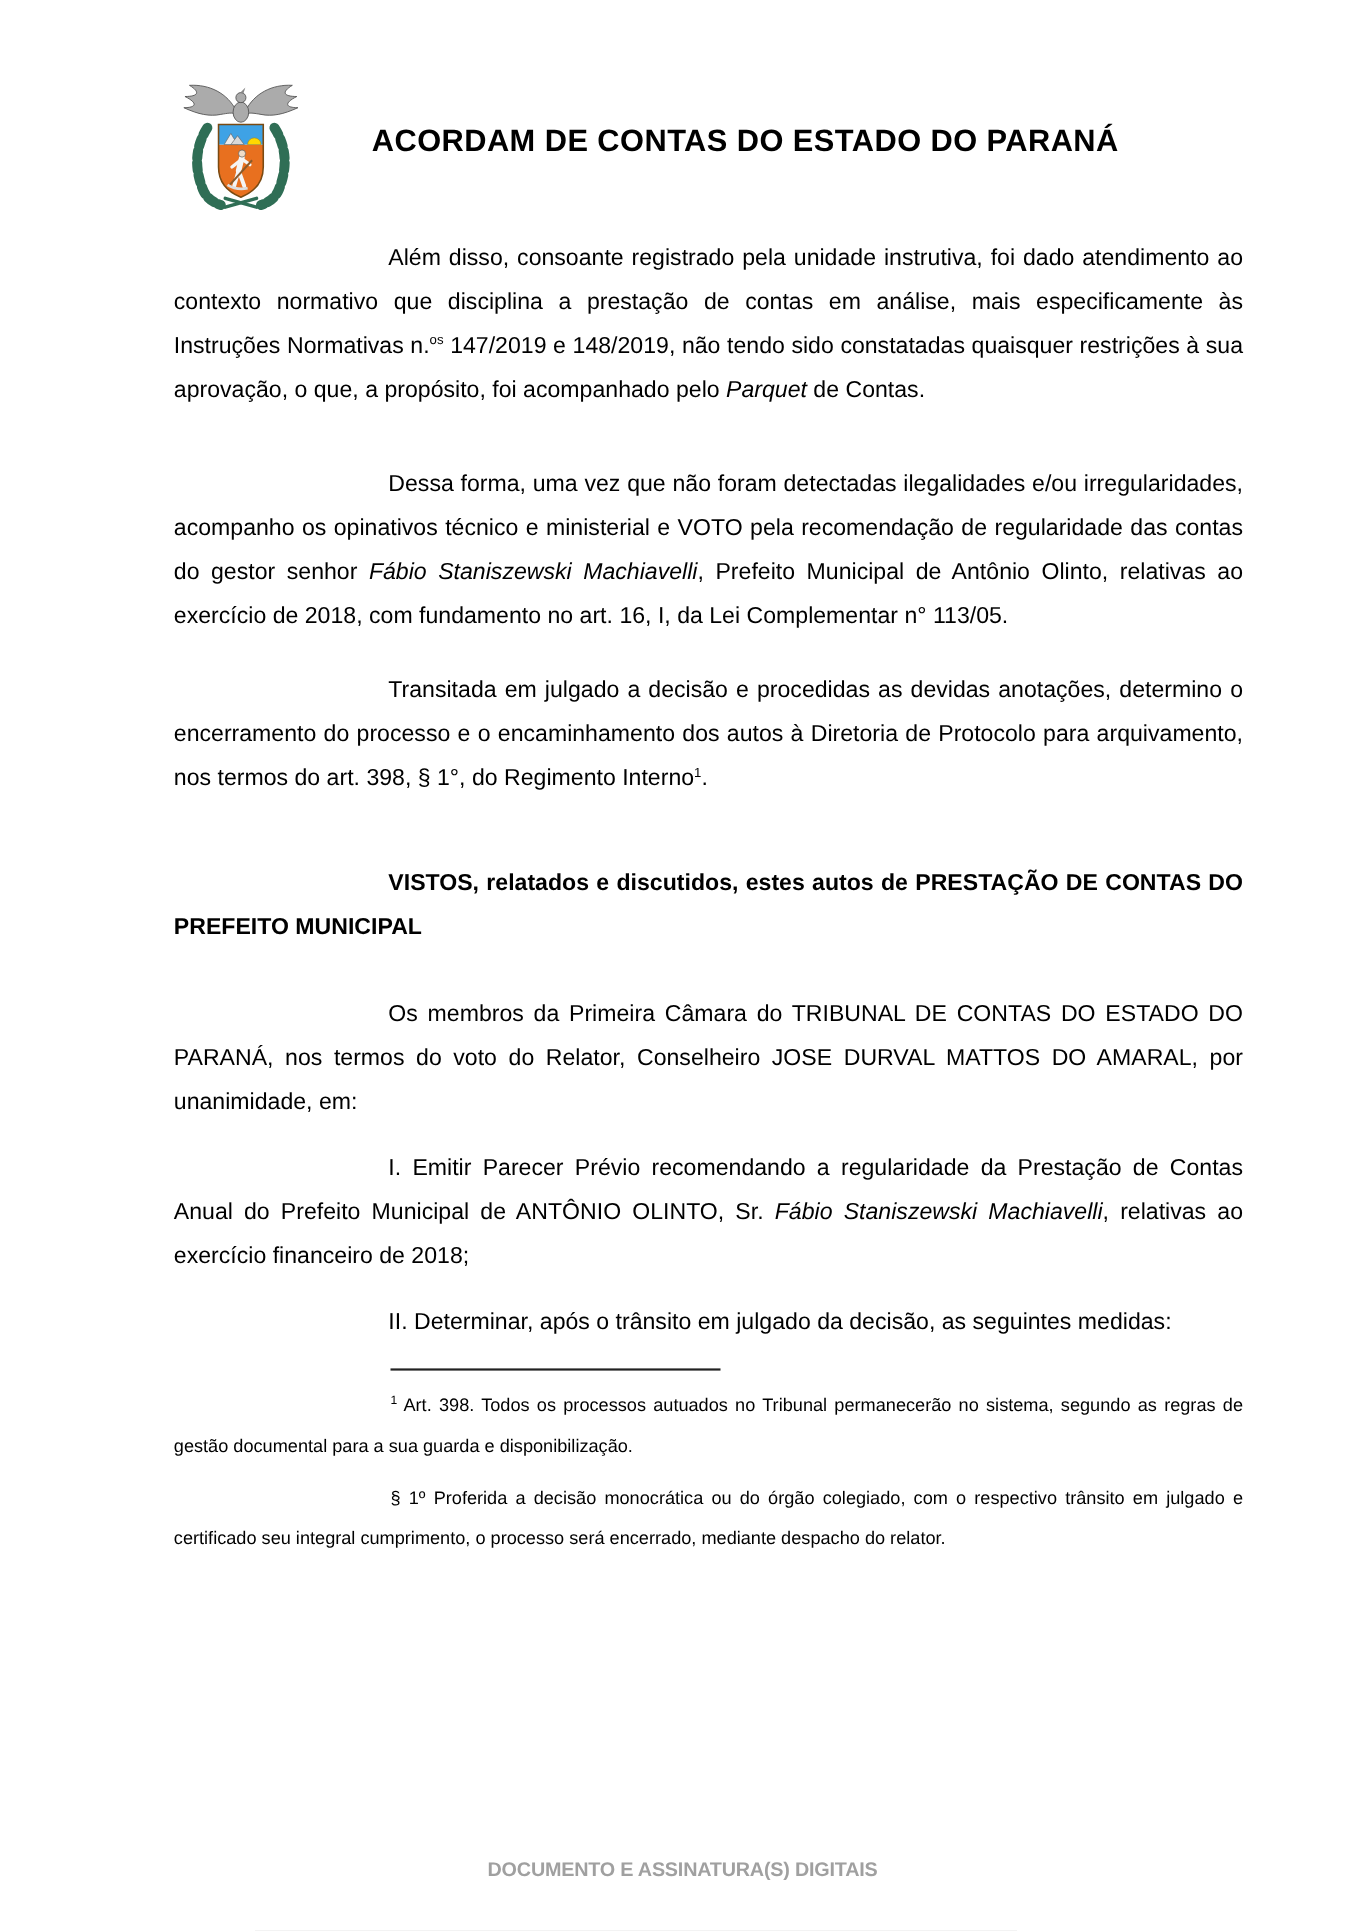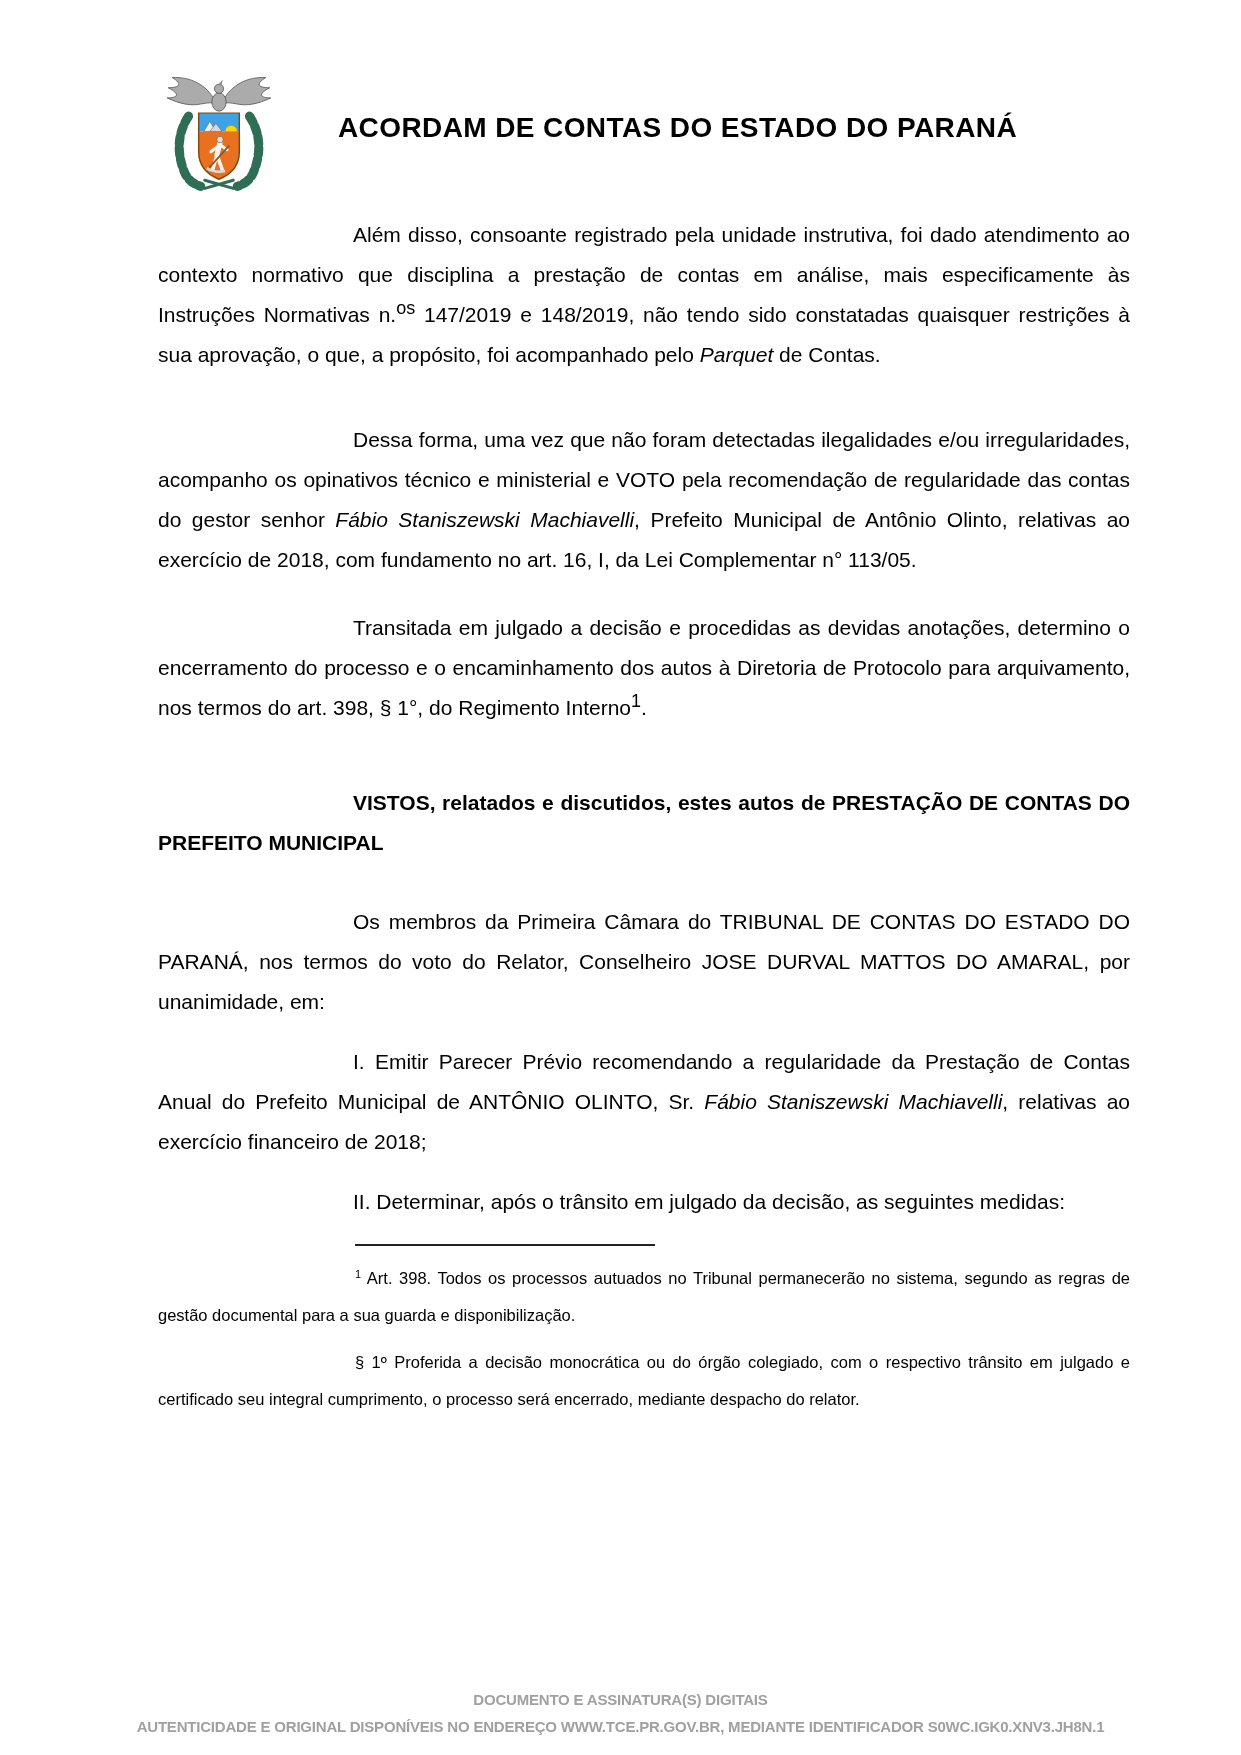--- a/index.html
+++ b/index.html
@@ -18,21 +18,21 @@
     position:absolute;top:112px;left:338px;
     font-size:28px;font-weight:bold;letter-spacing:.4px;white-space:nowrap;
   }
   
   .content{position:absolute;top:195px;left:158px;width:972px;}
   .body-par{
     font-size:21px;line-height:40px;
     text-align:justify;text-indent:195px;
     margin:0;
   }
-  .sup{vertical-align:super;font-size:18px;line-height:0;}
+  .sup{vertical-align:super;font-size:12px;line-height:0;}
   .it{font-style:italic;}
   .bd{font-weight:normal;}
   .p1{margin-top:20px;margin-bottom:45px;}
   .p2{margin-bottom:28px;}
   .p3{margin-bottom:55px;}
   .vistos{font-weight:bold;margin-bottom:39px;}
   .acordam{font-weight:bold;margin-bottom:26px;}
   .membros{margin-bottom:20px;}
   .item1{margin-bottom:20px;}
   .item2{margin-bottom:0;}
@@ -46,21 +46,21 @@
     font-size:16.5px;line-height:37px;
     text-align:justify;text-indent:197px;margin:0;
   }
   .fn1{margin-top:14px;}
   .fn2{margin-top:10px;}
   .fnsup{vertical-align:super;font-size:11px;line-height:0;}
   
   .footer{
     position:absolute;top:1686px;left:0;width:100%;
     text-align:center;font-weight:bold;
-    font-size:15px;line-height:27px;letter-spacing:-0.2px;
+    font-size:18px;line-height:27px;letter-spacing:-0.2px;
     color:#a0a0a0;
   }
 </style>
 </head>
 <body>
 
 <div class="page">
 
   <div class="logo">
     <svg viewBox="0 0 120 125" width="122" height="128" aria-hidden="true">
@@ -116,16 +116,15 @@
     <div class="footnote-rule"></div>
 
     <p class="footnote fn1"><span class="fnsup">1</span><span> Art. 398. Todos os processos autuados no Tribunal permanecerão no sistema, segundo as regras de gestão documental para a sua guarda e disponibilização.</span></p>
 
     <p class="footnote fn2"><span>§ 1º Proferida a decisão monocrática ou do órgão colegiado, com o respectivo trânsito em julgado e certificado seu integral cumprimento, o processo será encerrado, mediante despacho do relator.</span></p>
 
   </div>
 
   <div class="footer">
     <div>DOCUMENTO E ASSINATURA(S) DIGITAIS</div>
-    <div>AUTENTICIDADE E ORIGINAL DISPONÍVEIS NO ENDEREÇO WWW.TCE.PR.GOV.BR, MEDIANTE IDENTIFICADOR S0WC.IGK0.XNV3.JH8N.1</div>
   </div>
 
 </div>
 
 </body></html>

